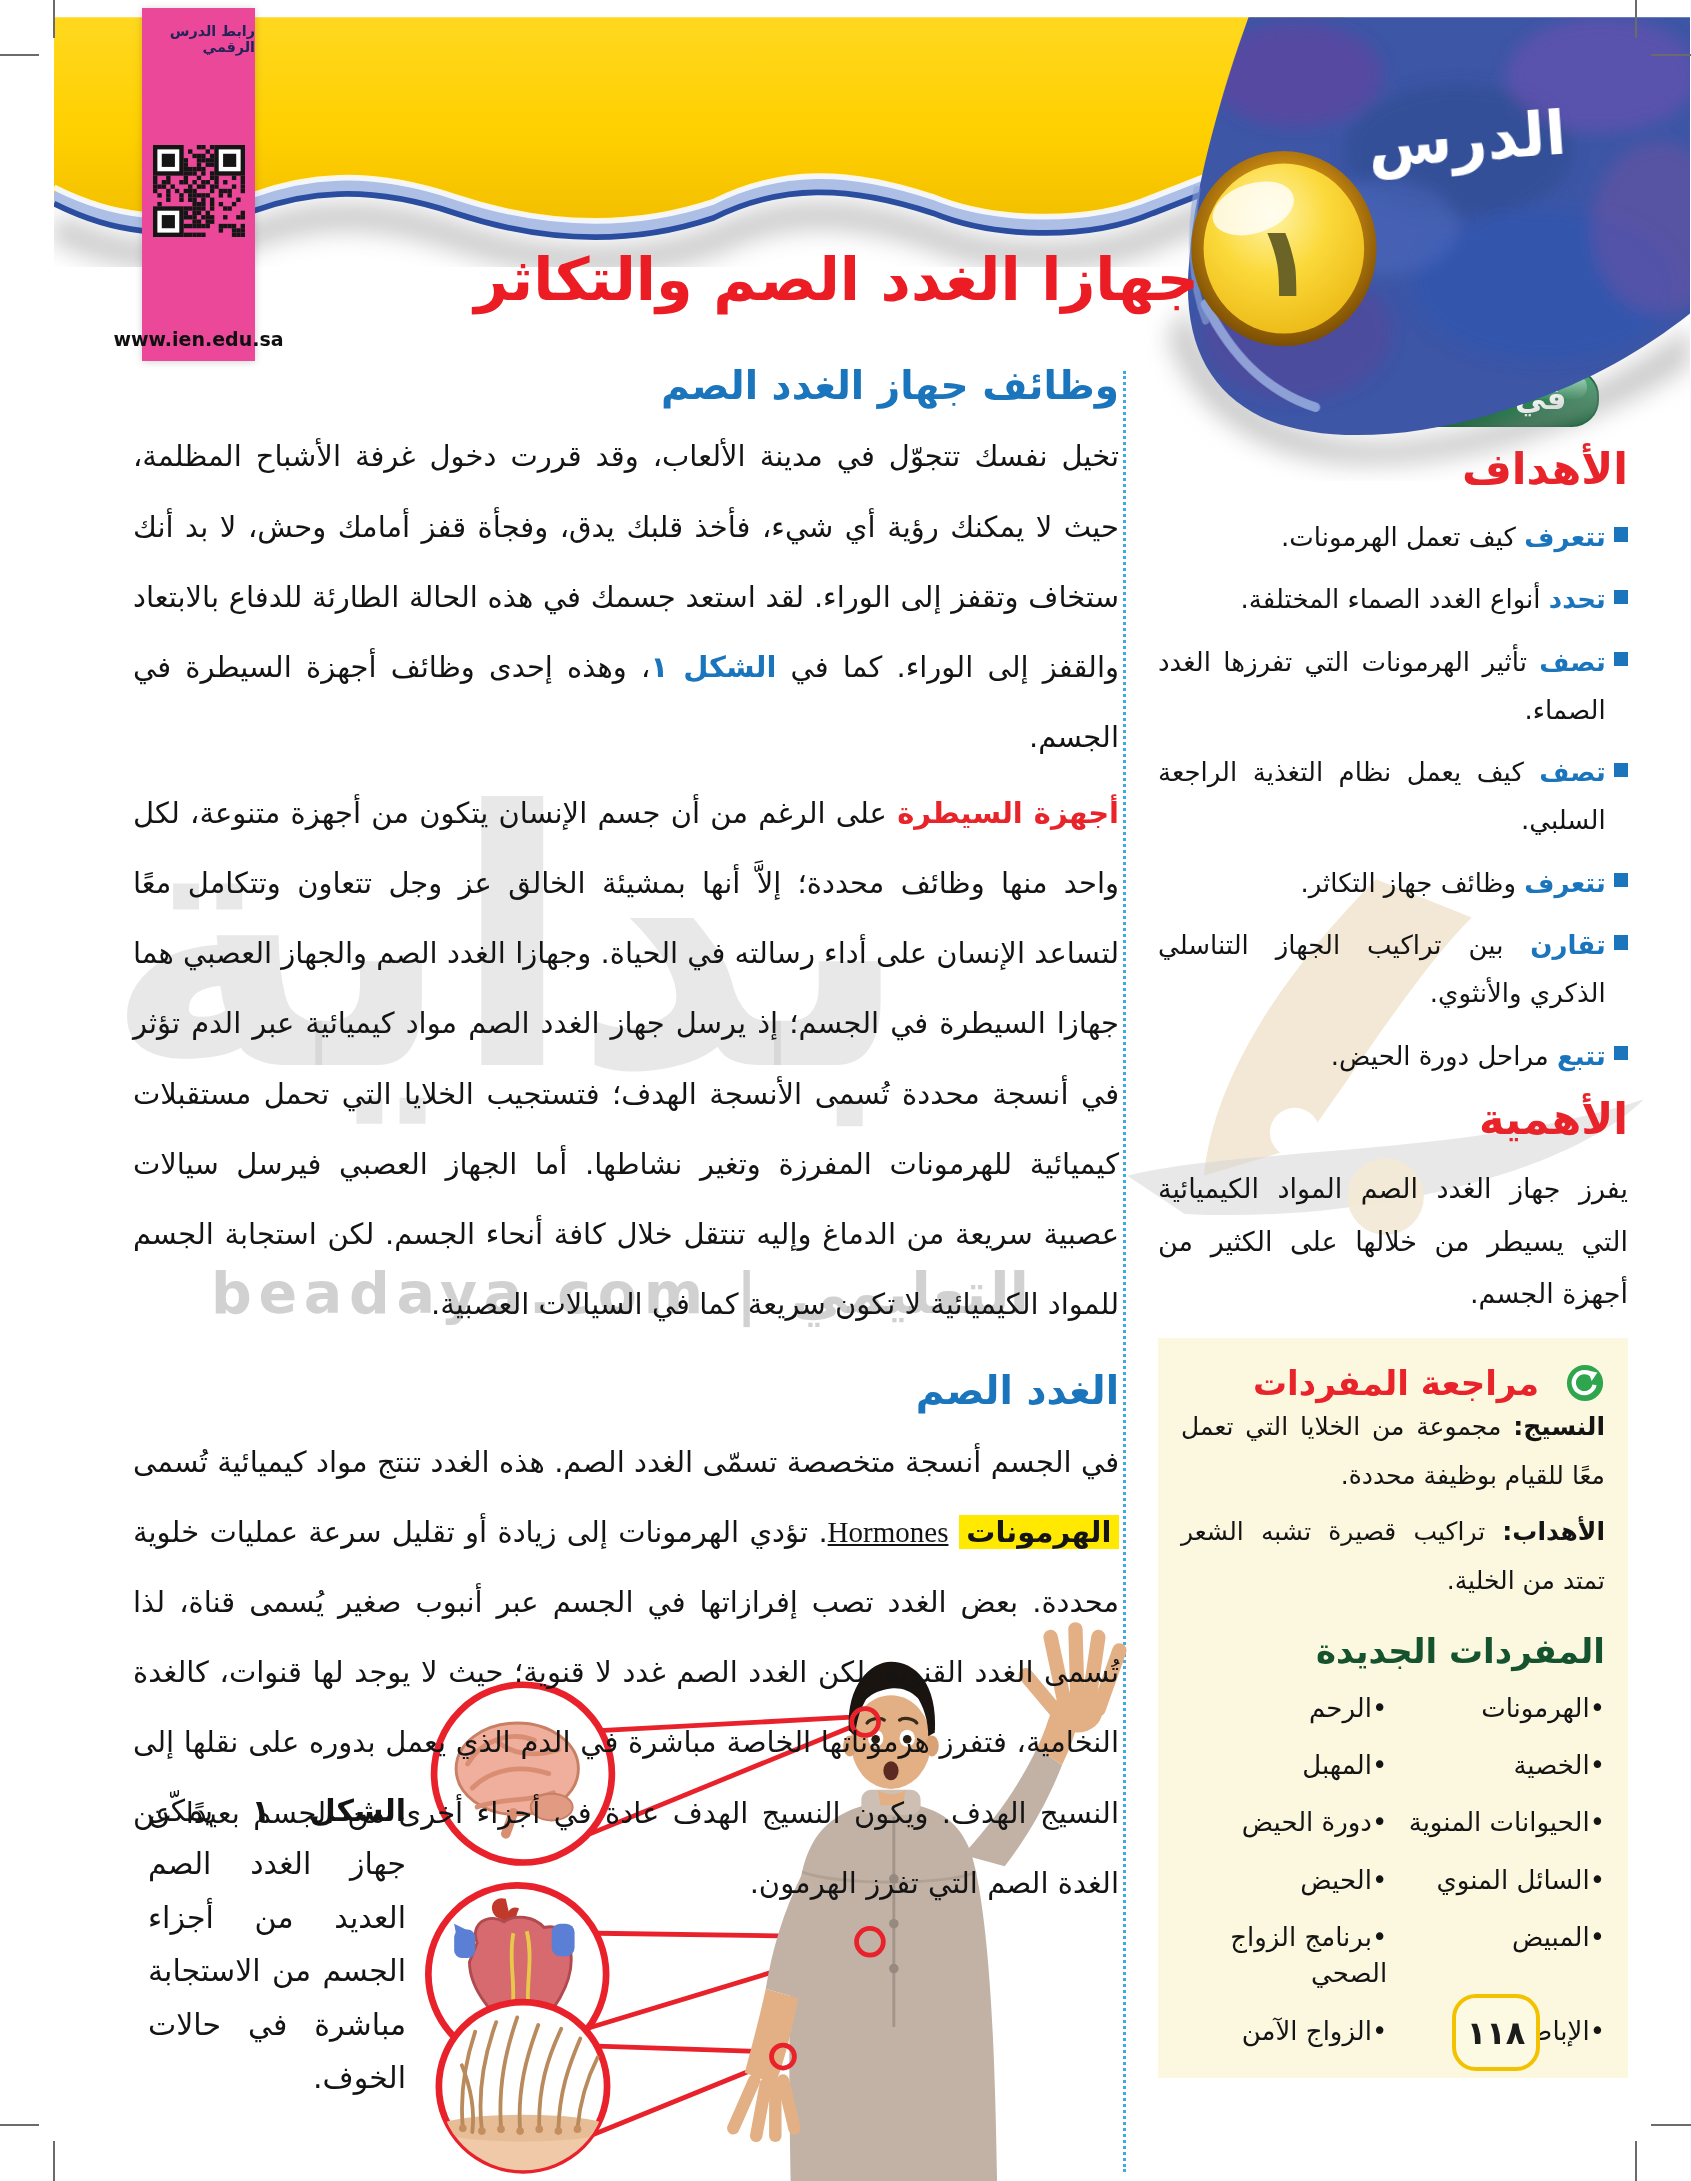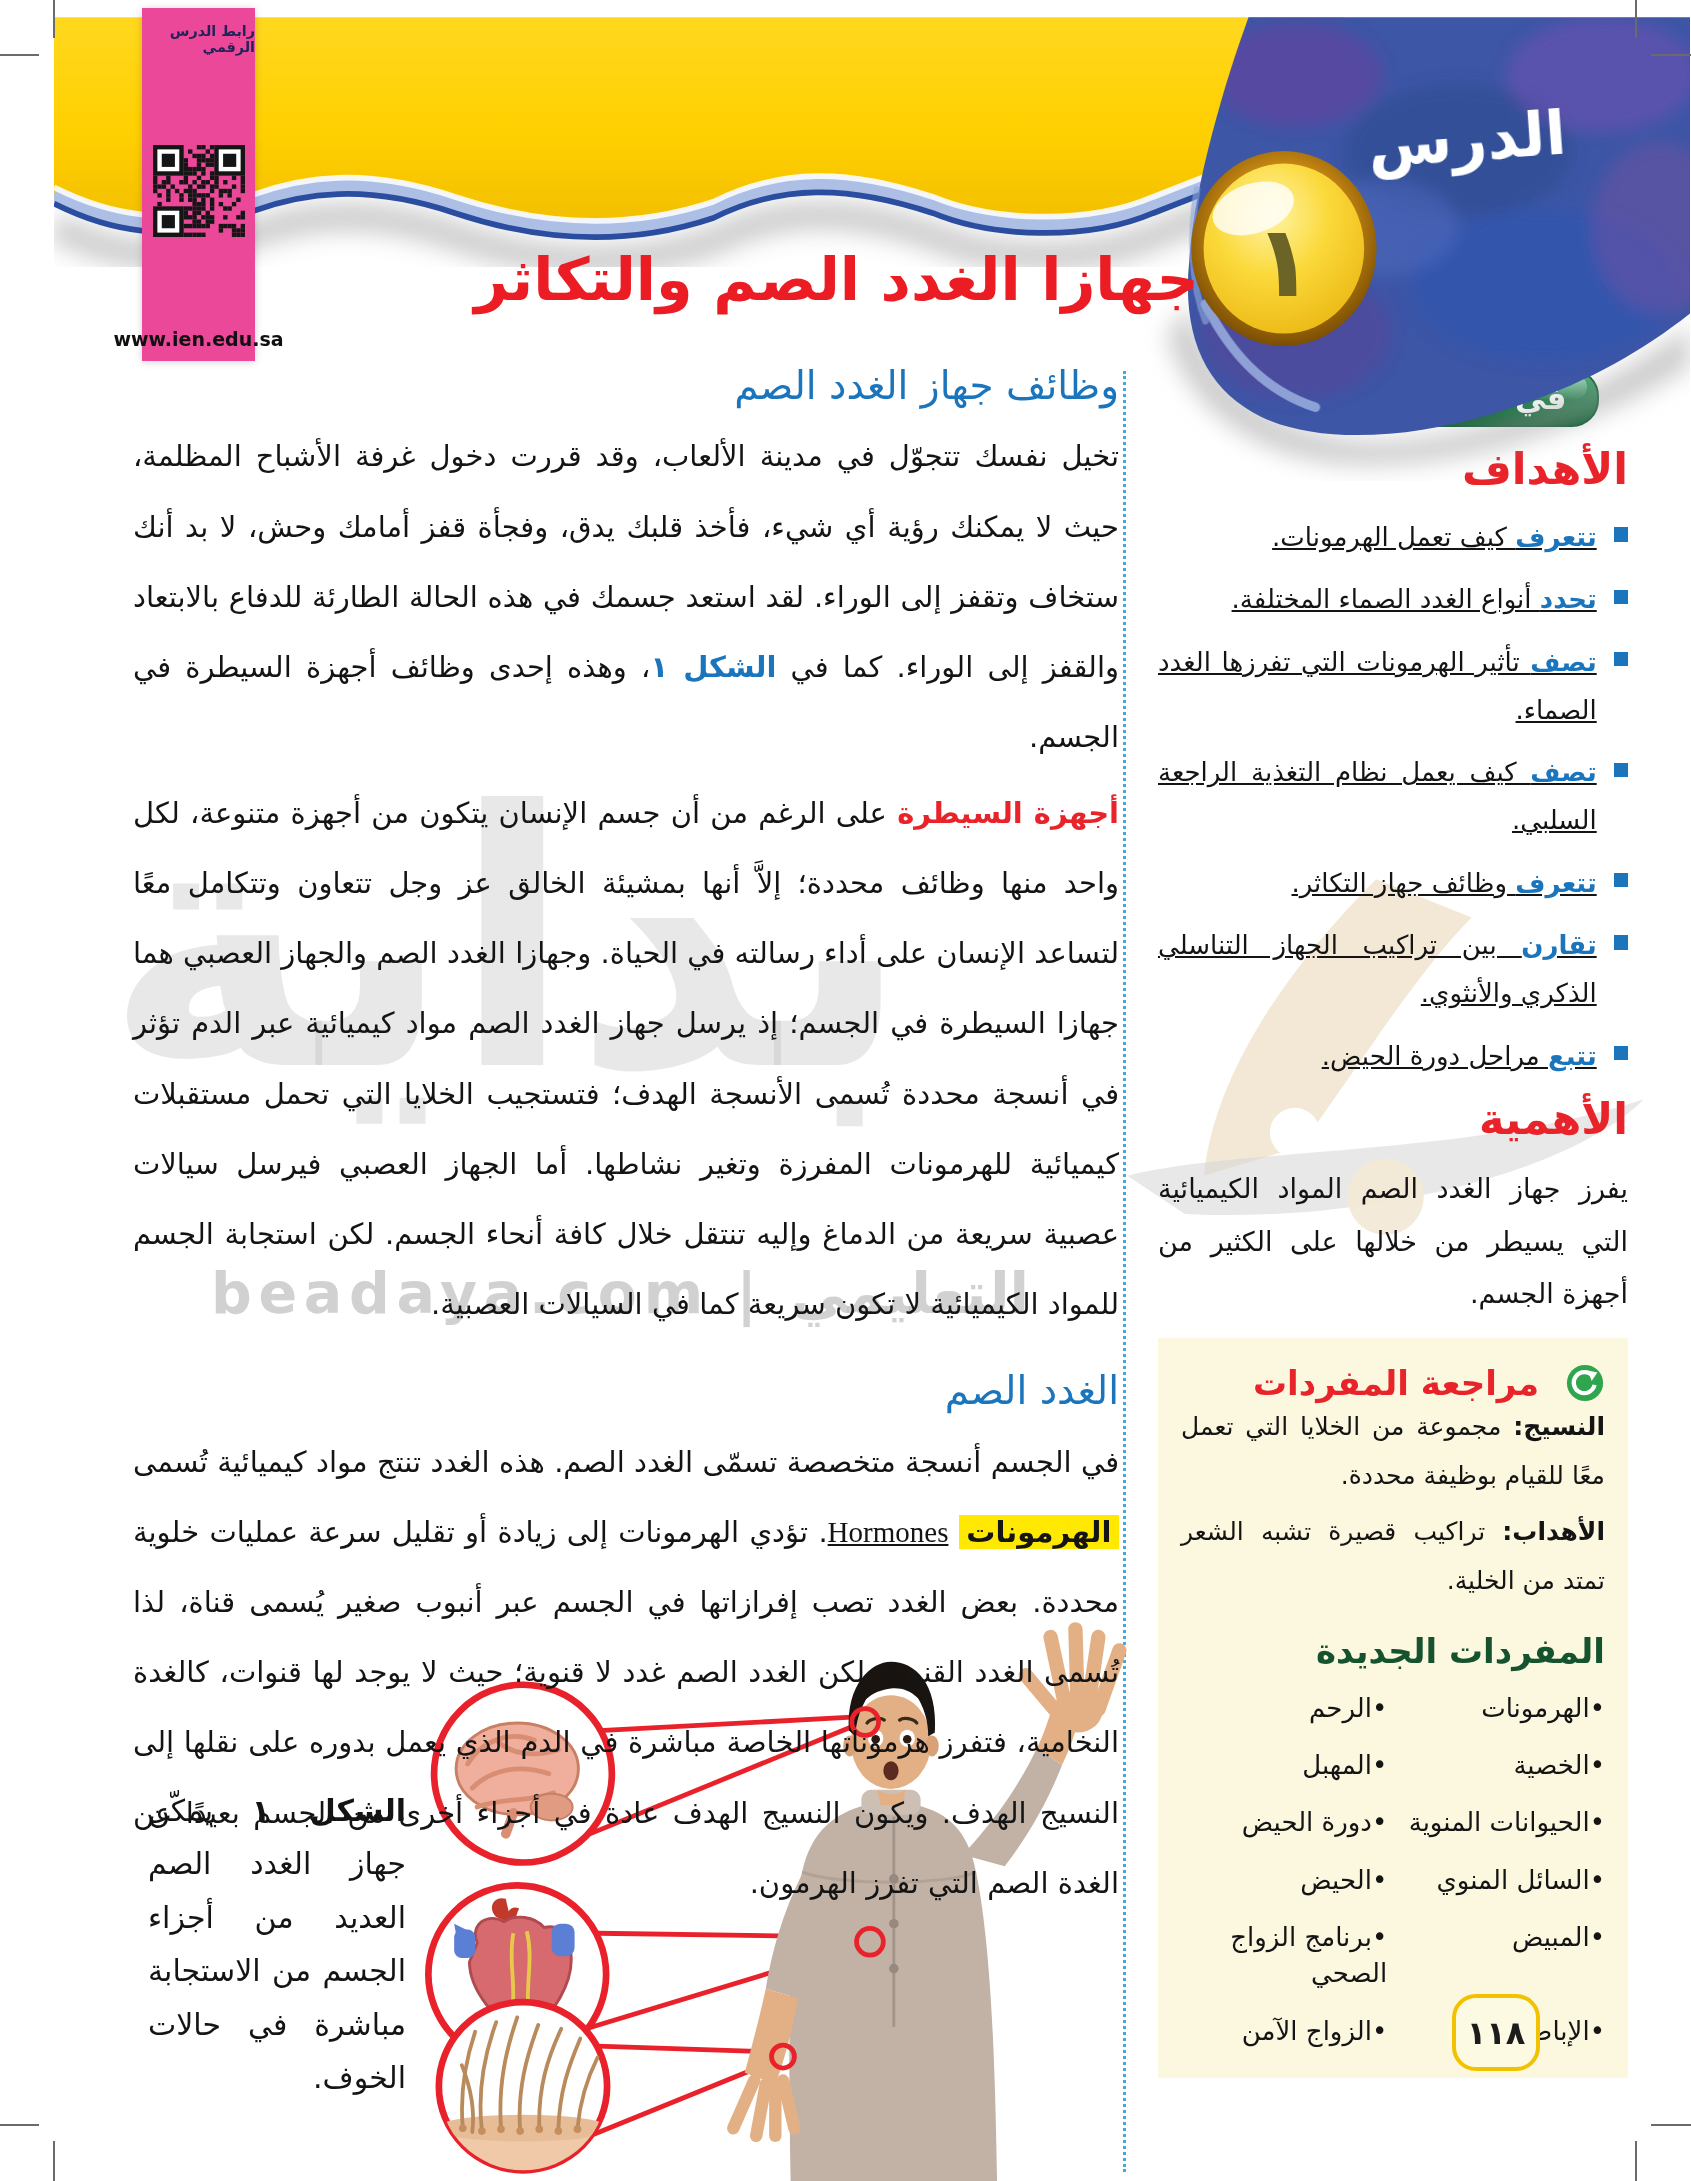--- a/index.html
+++ b/index.html
@@ -18,41 +18,41 @@
   .main-title{position:absolute;left:239px;top:245px;width:961px;text-align:right;
               font-size:59px;font-weight:bold;color:#EC1C24;z-index:4;letter-spacing:-1px;}
   
   .wm-ar{position:absolute;left:105px;top:765px;font-size:354px;font-weight:bold;
          color:rgba(185,185,185,.33);z-index:0;line-height:1;}
   .wm-la{position:absolute;left:212px;top:1260px;font-size:57px;font-weight:bold;direction:ltr;
          color:rgba(172,172,172,.55);letter-spacing:6.7px;z-index:0;}
   .wm-nib{position:absolute;left:1071px;top:860px;z-index:0;opacity:.75;}
   
   .main-col{position:absolute;left:134px;top:363px;width:986px;z-index:2;}
-  .h-blue{color:#1B75BC;font-size:39px;font-weight:normal;margin:0 0 13.4px;text-align:right;}
+  .h-blue{color:#1B75BC;font-size:39px;font-weight:bold;margin:0 0 13.4px;text-align:right;}
   .h-blue.second{margin-top:29px;}
   .body-p{font-size:29px;line-height:2.42;text-align:justify;margin:0 0 5.7px;}
   .lead-red{color:#E8232A;font-weight:bold;}
   .figref{color:#1B75BC;font-weight:bold;}
   .hl{background:#FFE900;padding:0 7.6px;font-weight:bold;}
   .latin{font-family:"Liberation Serif",serif;direction:ltr;unicode-bidi:embed;text-decoration:underline;}
   
   .dots{position:absolute;left:1124px;top:371px;height:1801px;width:0;
         border-left:3.8px dotted #3FA9E0;z-index:1;}
   
   .sidebar{position:absolute;left:1159px;top:369px;width:470px;z-index:2;}
   .badge{position:relative;width:285px;height:54px;margin:0 29px 17px 0;border-radius:27px;
          background:linear-gradient(#4CB97D,#1F804C 55%,#156338);border:2.9px solid #0E5E35;
          color:#fff;font-size:31px;font-weight:bold;display:flex;align-items:center;justify-content:center;}
   .badge::before{content:"";position:absolute;left:9.6px;right:9.6px;top:3.8px;height:44%;
          border-radius:21px;background:linear-gradient(rgba(255,255,255,.55),rgba(255,255,255,.04));}
   .badge span{position:relative;}
   .h-red{color:#E8232A;font-size:43px;font-weight:bold;margin:5.7px 0 19px;text-align:right;}
   .obj{list-style:none;margin:0;padding:0;font-size:26px;}
-  .obj li{display:flex;gap:17px;margin-bottom:14.3px;line-height:1.85;text-align:justify;text-decoration:underline;}
+  .obj li{display:flex;gap:8px;margin-bottom:14.3px;line-height:1.85;text-align:justify;}
   .sq{flex:0 0 14.3px;width:14.3px;height:14.3px;background:#1B75BC;margin-top:14.3px;}
   .verb{color:#1B75BC;font-weight:bold;}
   .importance-text{font-size:27px;line-height:1.95;text-align:justify;margin:0 0 7.6px;}
   .vocab-box{margin-top:17px;background:#FCF7DF;padding:25px 23px 29px;width:424px;}
   .review-head{display:flex;align-items:center;gap:26px;margin-bottom:0;}
   .review-title{color:#E8232A;font-size:34px;font-weight:bold;}
   .term-p{font-size:25px;line-height:1.95;text-align:justify;margin:0 0 7.6px;}
   .term{font-weight:bold;}
   .newvocab-title{color:#14532d;font-size:34px;font-weight:bold;margin:25px 0 19px;text-align:right;}
   .vgrid{display:grid;grid-template-columns:1fr 1fr;column-gap:11.5px;row-gap:21px;font-size:26px;}

